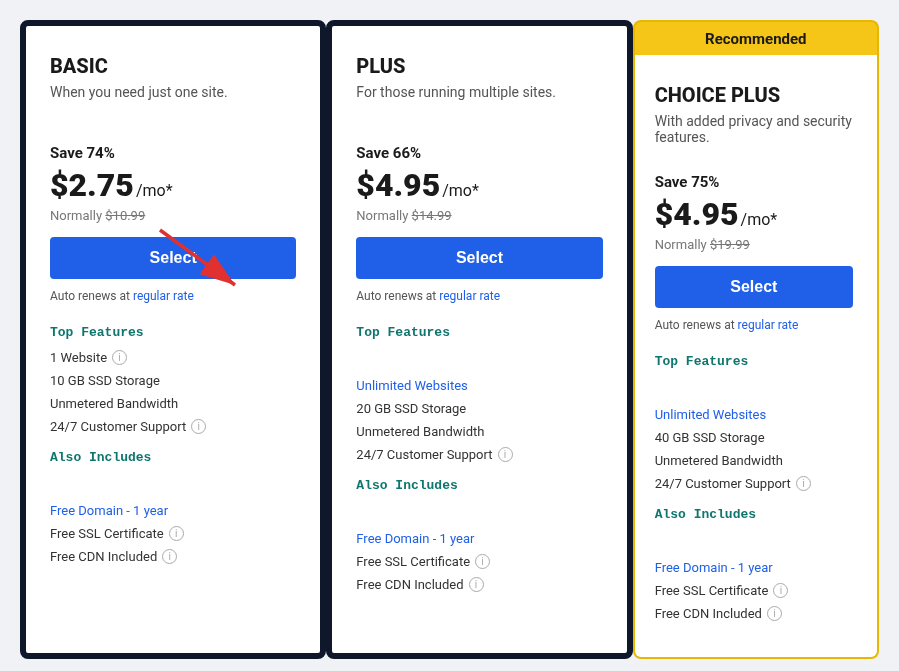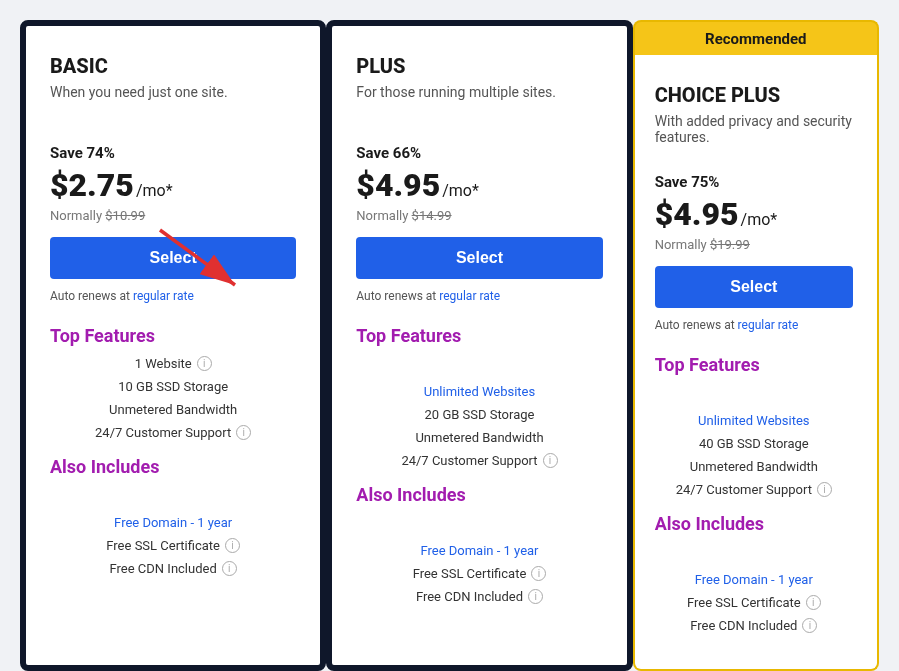--- a/index.html
+++ b/index.html
@@ -102,33 +102,33 @@
     .auto-renew {
       font-size: 12px;
       color: #555;
       margin-bottom: 22px;
     }
     .auto-renew a {
       color: #2060e8;
       text-decoration: none;
     }
     .section-title {
-      font-size: 18px;
-      font-weight: 700;
-      color: #a21caf;
+      font-size: 13px;
+      font-weight: 700;
+      color: #0f766e;
       margin-bottom: 10px;
+      font-family: Liberation Mono, monospace;
     }
     .feature-item {
       font-size: 13px;
       color: #333;
       margin-bottom: 8px;
       display: flex;
       align-items: center;
       gap: 5px;
-      justify-content: center;
     }
     .feature-item a {
       color: #2060e8;
       text-decoration: none;
       margin-top: 28px;
     }
     .info-icon {
       display: inline-flex;
       align-items: center;
       justify-content: center;

